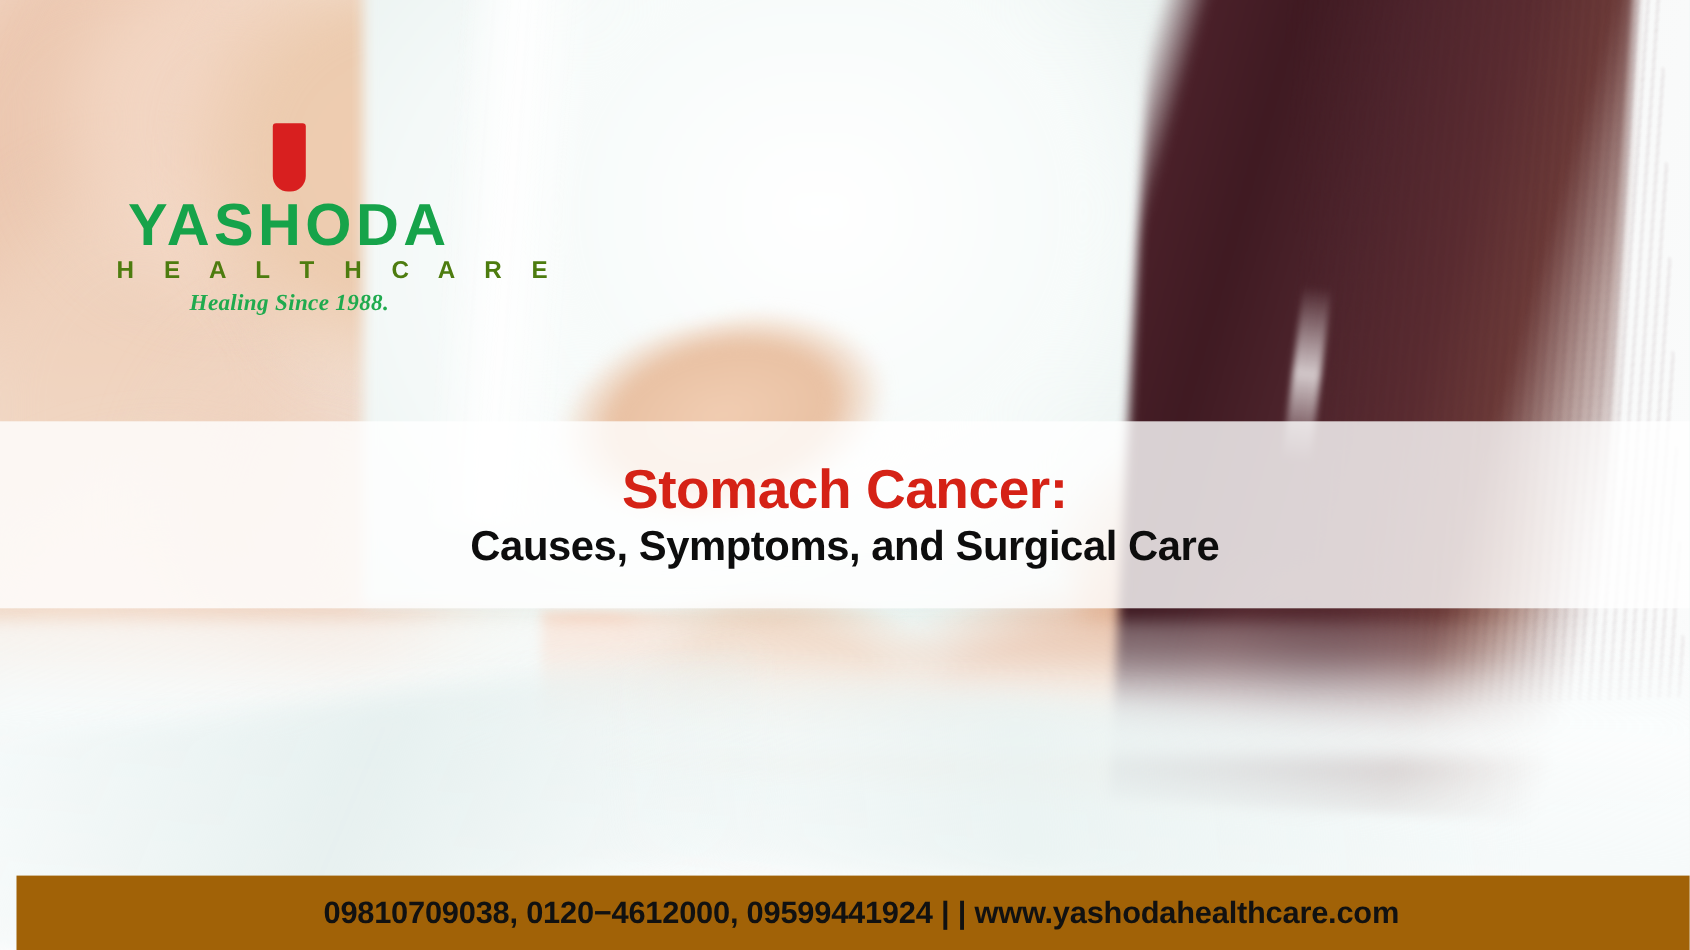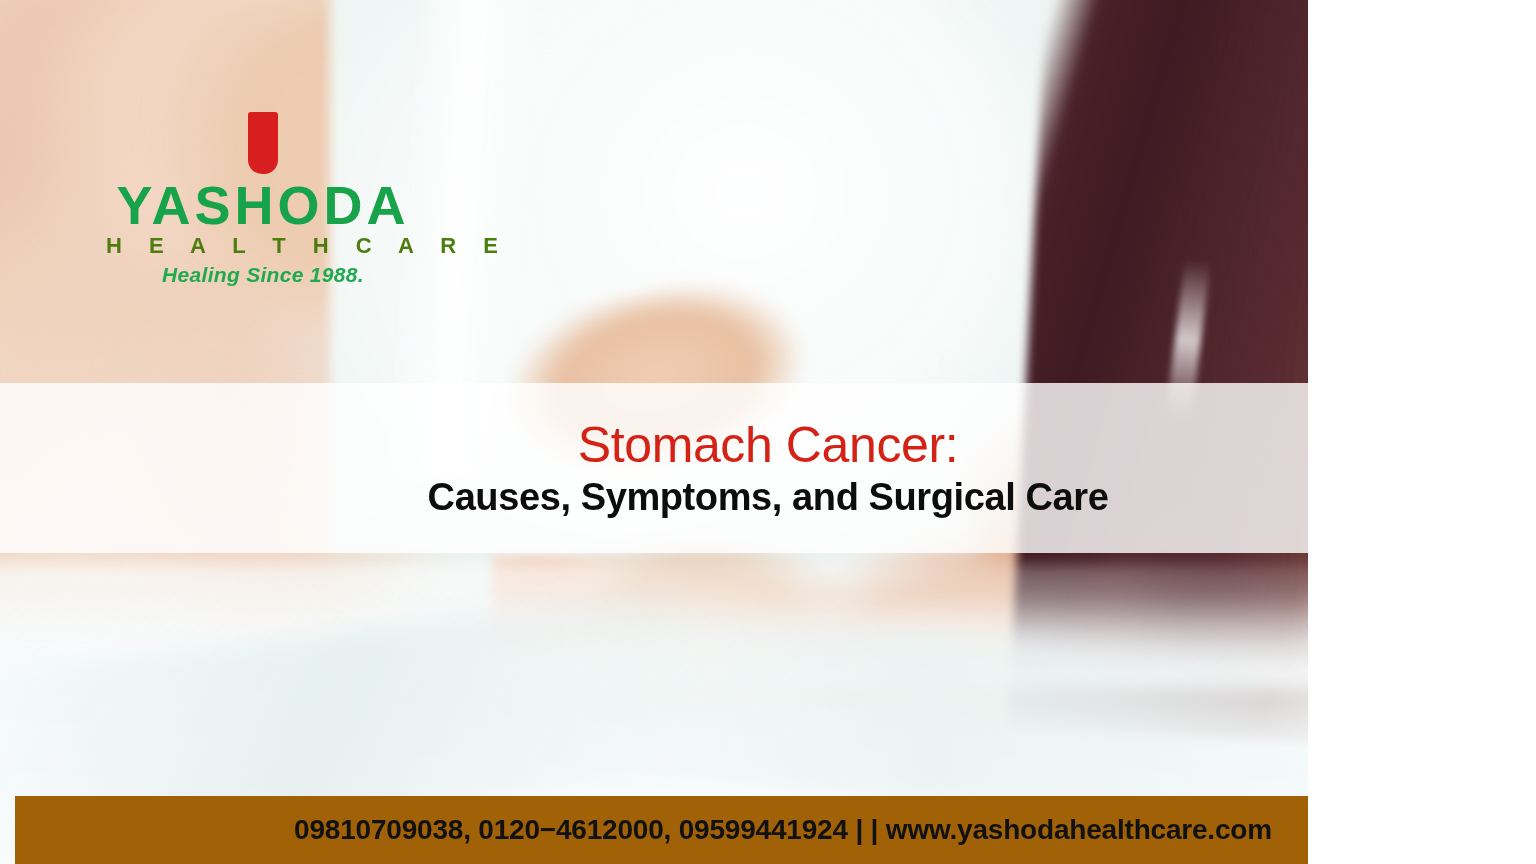--- a/index.html
+++ b/index.html
@@ -4,21 +4,21 @@
 <style>
   * { margin:0; padding:0; box-sizing:border-box; }
   html, body { width:1536px; height:864px; overflow:hidden; }
   body {
     font-family:"Liberation Sans", sans-serif;
     background:#ffffff;
     position:relative;
   }
 
   
-  .banner { position:absolute; inset:0; width:1308px; height:864px; overflow:hidden; }
+  .banner { position:absolute; inset:0; width:1536px; height:864px; overflow:hidden; }
 
   
   .photo { position:absolute; inset:0; overflow:hidden; background:#eef3f1; }
 
   
   .bg-room {
     position:absolute; inset:0;
     background:
       linear-gradient(100deg,
         #f3ded0 0%, #f0d9c6 7%, #f4e3d6 13%, #f7ece3 19%,
@@ -154,35 +154,35 @@
   }
   .logo-word {
     font-size:54px; font-weight:700; letter-spacing:4px; line-height:.96;
     color:#16a34a; text-align:center; white-space:nowrap;
   }
   .logo-sub {
     font-size:22px; font-weight:600; letter-spacing:10.5px; line-height:1.3;
     color:#4d7c0f; text-align:center; white-space:nowrap; padding-left:8px;
   }
   .logo-tag {
-    font-family:Liberation Sans, sans-serif;
+    font-family:Liberation Serif, serif;
     font-size:21px; font-weight:700; font-style:italic;
     color:#1faa4e; text-align:center; line-height:1.25; white-space:nowrap;
     margin-top:2px; letter-spacing:.3px;
   }
 
   
   .title-band {
     position:absolute; left:0; top:383px; width:1536px; height:170px;
     background:rgba(255,255,255,.80);
     display:flex; flex-direction:column;
     align-items:center; justify-content:center;
   }
   .title-line1 {
-    font-size:50px; font-weight:400; color:#d52216;
+    font-size:50px; font-weight:700; color:#d52216;
     letter-spacing:-.4px; line-height:1.18; white-space:nowrap;
   }
   .title-line2 {
     font-size:38px; font-weight:700; color:#0d0d0d;
     letter-spacing:-.4px; line-height:1.18; white-space:nowrap;
   }
 
   
   .footer {
     position:absolute; left:15px; top:796px; width:1536px; height:68px;

